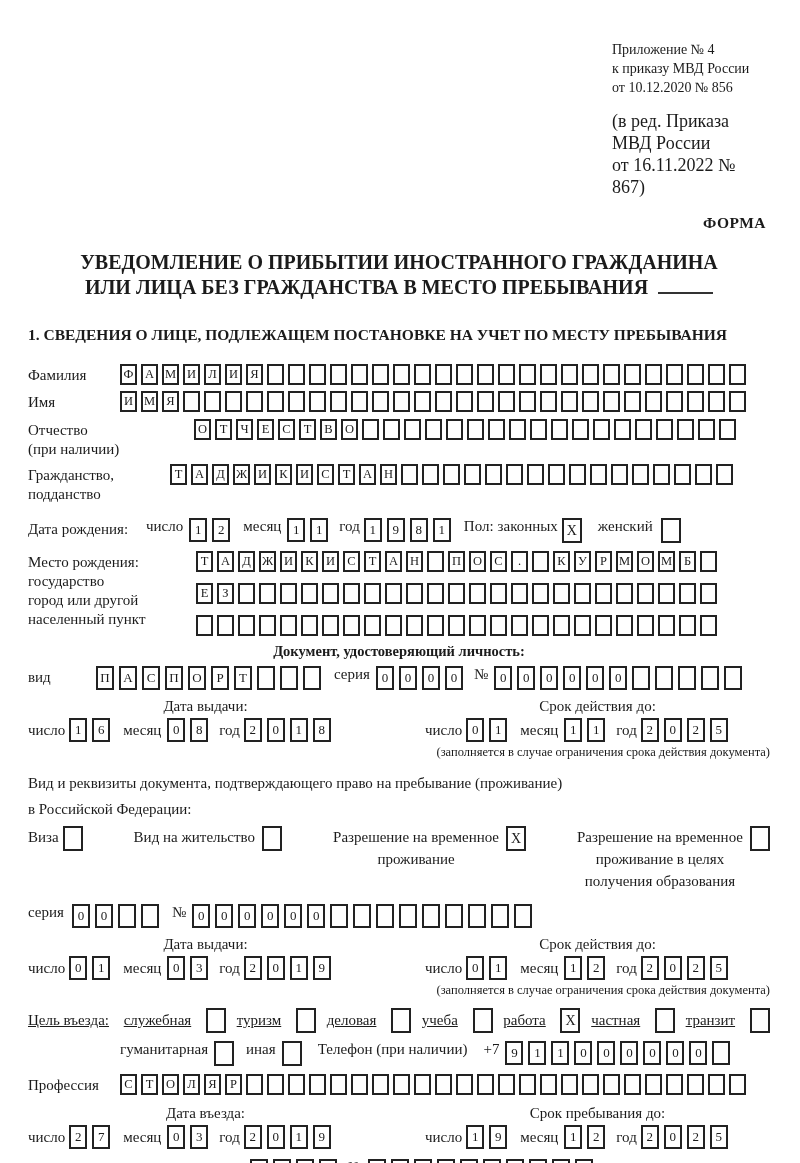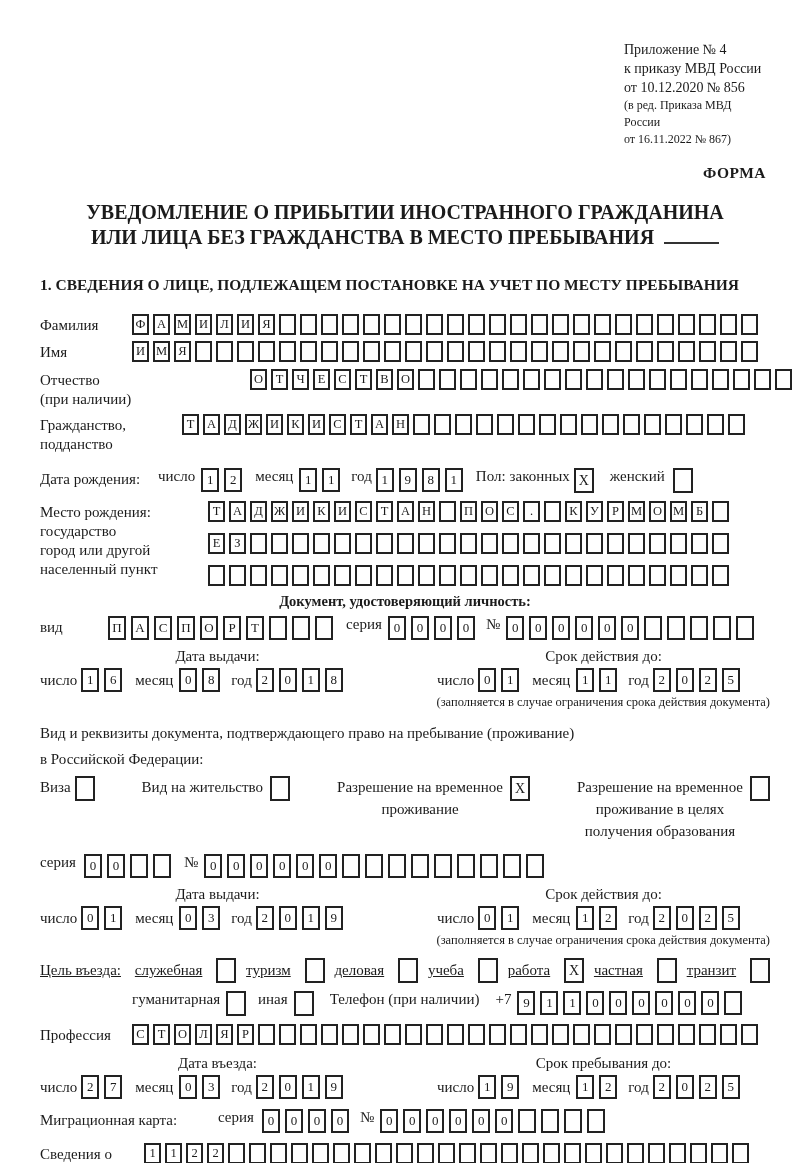--- a/index.html
+++ b/index.html
@@ -3,27 +3,27 @@
 <meta charset="utf-8">
 <style>
   * { box-sizing: border-box; margin: 0; padding: 0; }
   html,body { width:800px; }
   body {
     width:800px; height:1163px; overflow:hidden;
     background:#ffffff; color:#1b1b1b;
     font-family:"Liberation Serif", serif;
     font-size:15px;
   }
-  .page { padding:40px 30px 0 40px; width:800px; height:859px; }
+  .page { padding:40px 30px 0 28px; width:800px; height:859px; }
   .pre { white-space:pre-line; }
 
   
   .top-right { margin-left:584px; }
   .appendix { font-size:14px; line-height:19px; }
-  .edition  { font-size:12px; line-height:17px; margin-top:0; }
+  .edition  { font-size:18px; line-height:22px; margin-top:13px; }
   .forma { text-align:right; font-weight:bold; font-size:15.5px; margin-top:16px; padding-right:4px; letter-spacing:.5px; }
 
   
   .title { text-align:center; font-weight:bold; font-size:20px; margin-top:18px; line-height:25px; }
   .blank { display:inline-block; width:55px; border-bottom:2px solid #333; height:14px; margin-left:10px; }
   .sec-heading { font-weight:bold; font-size:15.5px; margin-top:26px; }
 
   
   .frow { display:flex; align-items:flex-start; }
   .aic  { align-items:flex-start; }
@@ -41,21 +41,21 @@
 
   .checkbox {
     display:inline-flex; width:20px; height:25px; border:2px solid #222;
     align-items:center; justify-content:center; font-size:14px; flex:none; background:#fff;
   }
 
   .dlab { flex:none; }
   .mr4 { margin-right:4px; } .mr6 { margin-right:6px; } .mr8 { margin-right:8px; }
   .ml8 { margin-left:8px; } .ml12 { margin-left:12px; } .ml16 { margin-left:16px; }
 
-  .mt5 { margin-top:5px; } .mt6 { margin-top:6px; } .mt7 { margin-top:7px;gap:44px; }
+  .mt5 { margin-top:5px; } .mt6 { margin-top:6px; } .mt7 { margin-top:7px; }
   .mt8 { margin-top:8px; } .mt10 { margin-top:10px; } .mt12 { margin-top:12px; }
   .mt14 { margin-top:14px; } .mt20 { margin-top:20px; }
 
   .stack > .cells { margin-bottom:11px; }
   .stack > .cells:last-child { margin-bottom:0; }
 
   .center-bold { text-align:center; font-weight:bold; font-size:14.5px; }
 
   .datepair { display:flex; }
   .half-l { width:355px; }

